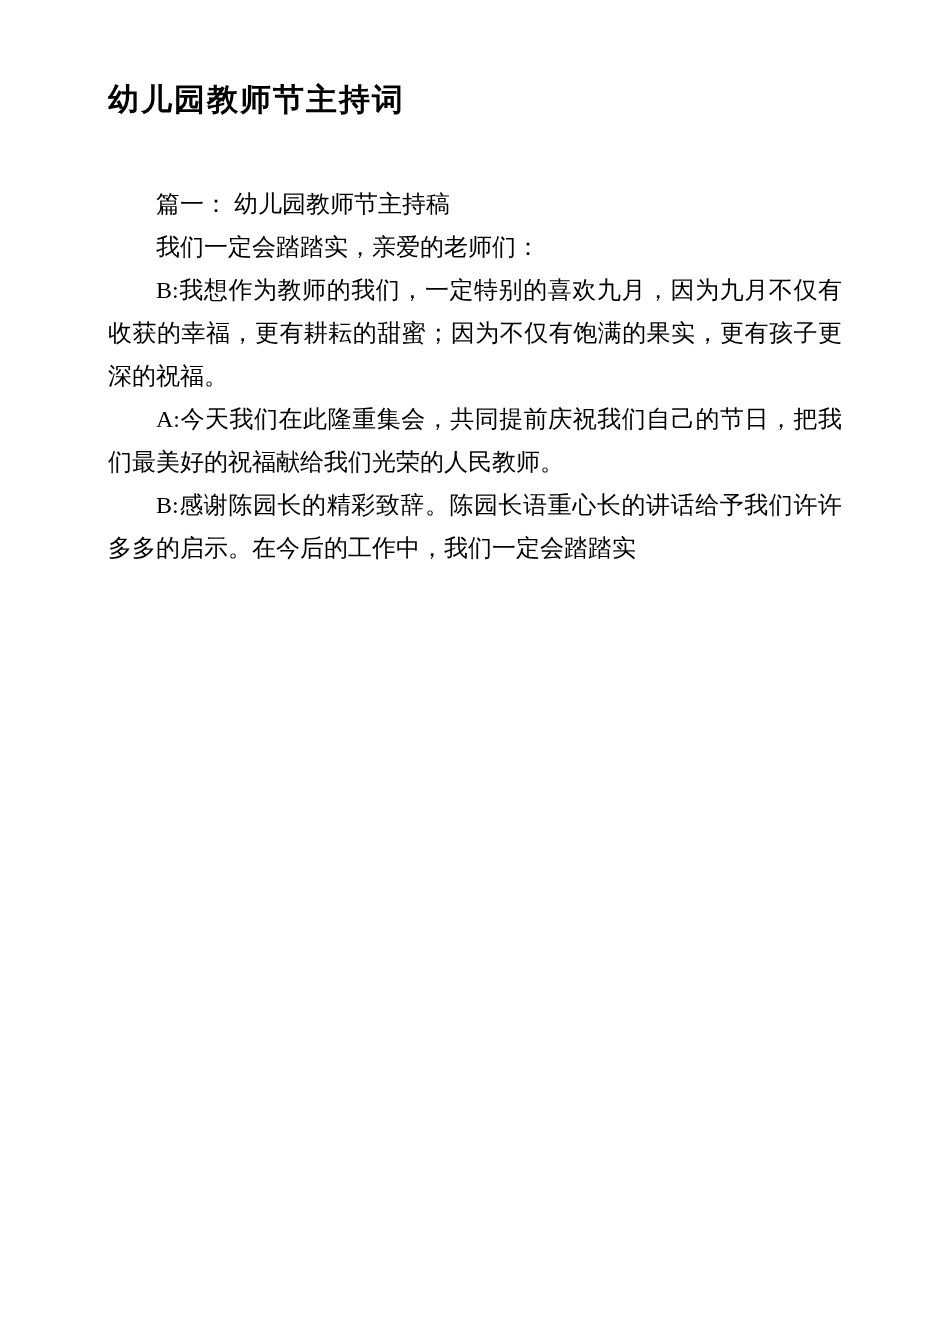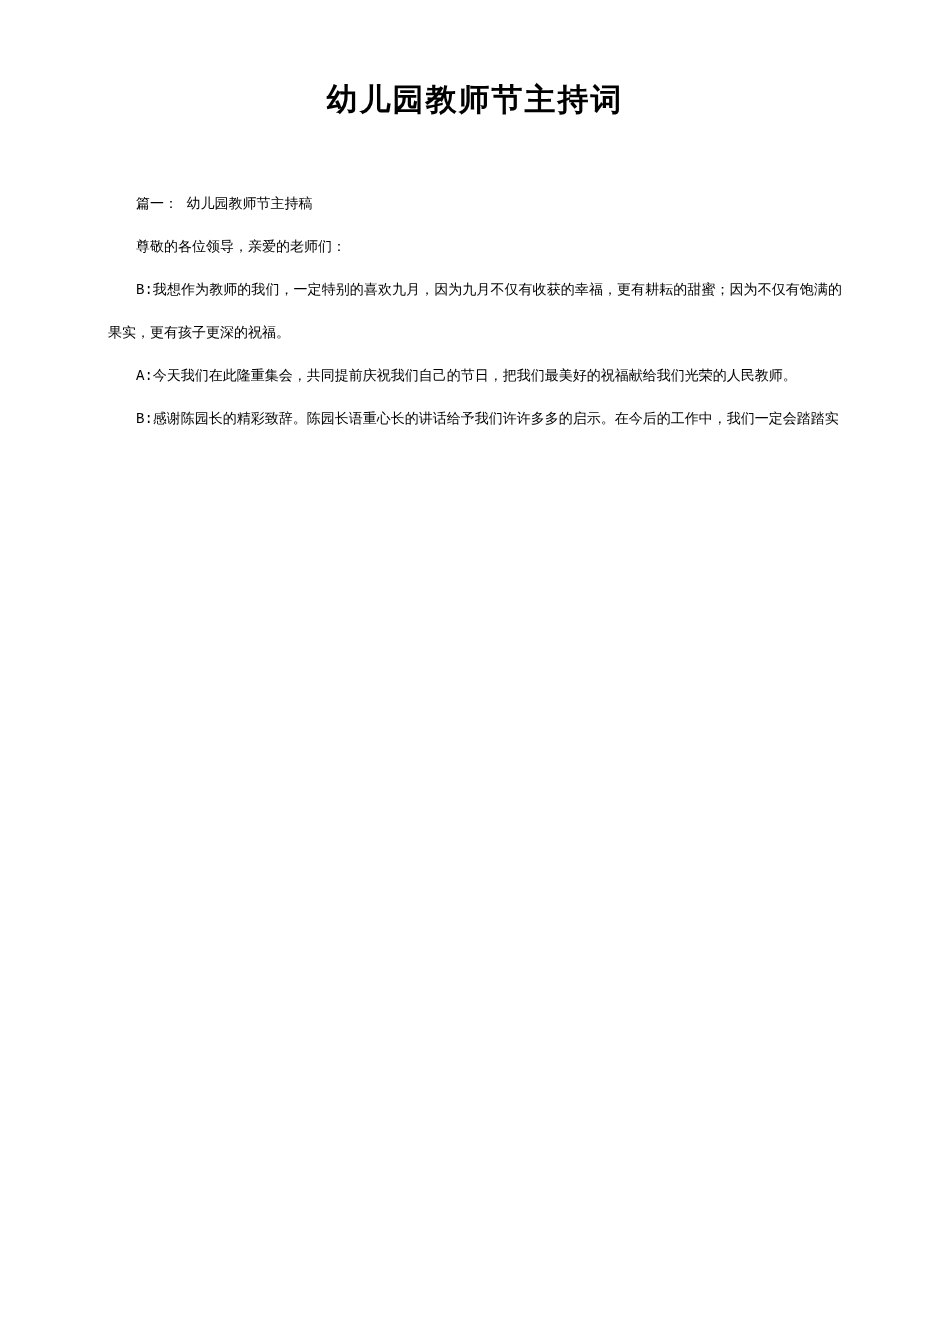--- a/index.html
+++ b/index.html
@@ -15,46 +15,45 @@
     overflow: hidden;
   }
   .page {
     width: 950px;
     height: 1344px;
     box-sizing: border-box;
     padding: 78px 108px 0 108px;
     position: relative;
   }
   .doc-title {
-    text-align: center;
+    text-align: left;
     font-size: 31px;
     font-weight: bold;
     letter-spacing: 2px;
     margin: 0 0 62px 0;
     line-height: 1.4;
     font-family: "Liberation Sans", "DejaVu Sans", sans-serif;
   }
   .body-text {
-    font-size: 14px;
+    font-size: 24px;
     line-height: 43px;
     text-align: justify;
     text-justify: inter-ideograph;
-    font-family: Liberation Mono, monospace;
   }
   .body-text p {
     margin: 0;
     text-indent: 2em;
     word-break: break-all;
   }
 </style>
 </head>
 <body>
 
 <div class="page">
   <h1 class="doc-title">幼儿园教师节主持词</h1>
   <div class="body-text">
     <p>篇一： 幼儿园教师节主持稿</p>
-    <p>尊敬的各位领导，亲爱的老师们：</p>
+    <p>我们一定会踏踏实，亲爱的老师们：</p>
     <p>B:我想作为教师的我们，一定特别的喜欢九月，因为九月不仅有收获的幸福，更有耕耘的甜蜜；因为不仅有饱满的果实，更有孩子更深的祝福。</p>
     <p>A:今天我们在此隆重集会，共同提前庆祝我们自己的节日，把我们最美好的祝福献给我们光荣的人民教师。</p>
     <p>B:感谢陈园长的精彩致辞。陈园长语重心长的讲话给予我们许许多多的启示。在今后的工作中，我们一定会踏踏实</p>
   </div>
 </div>
 
 </body></html>

